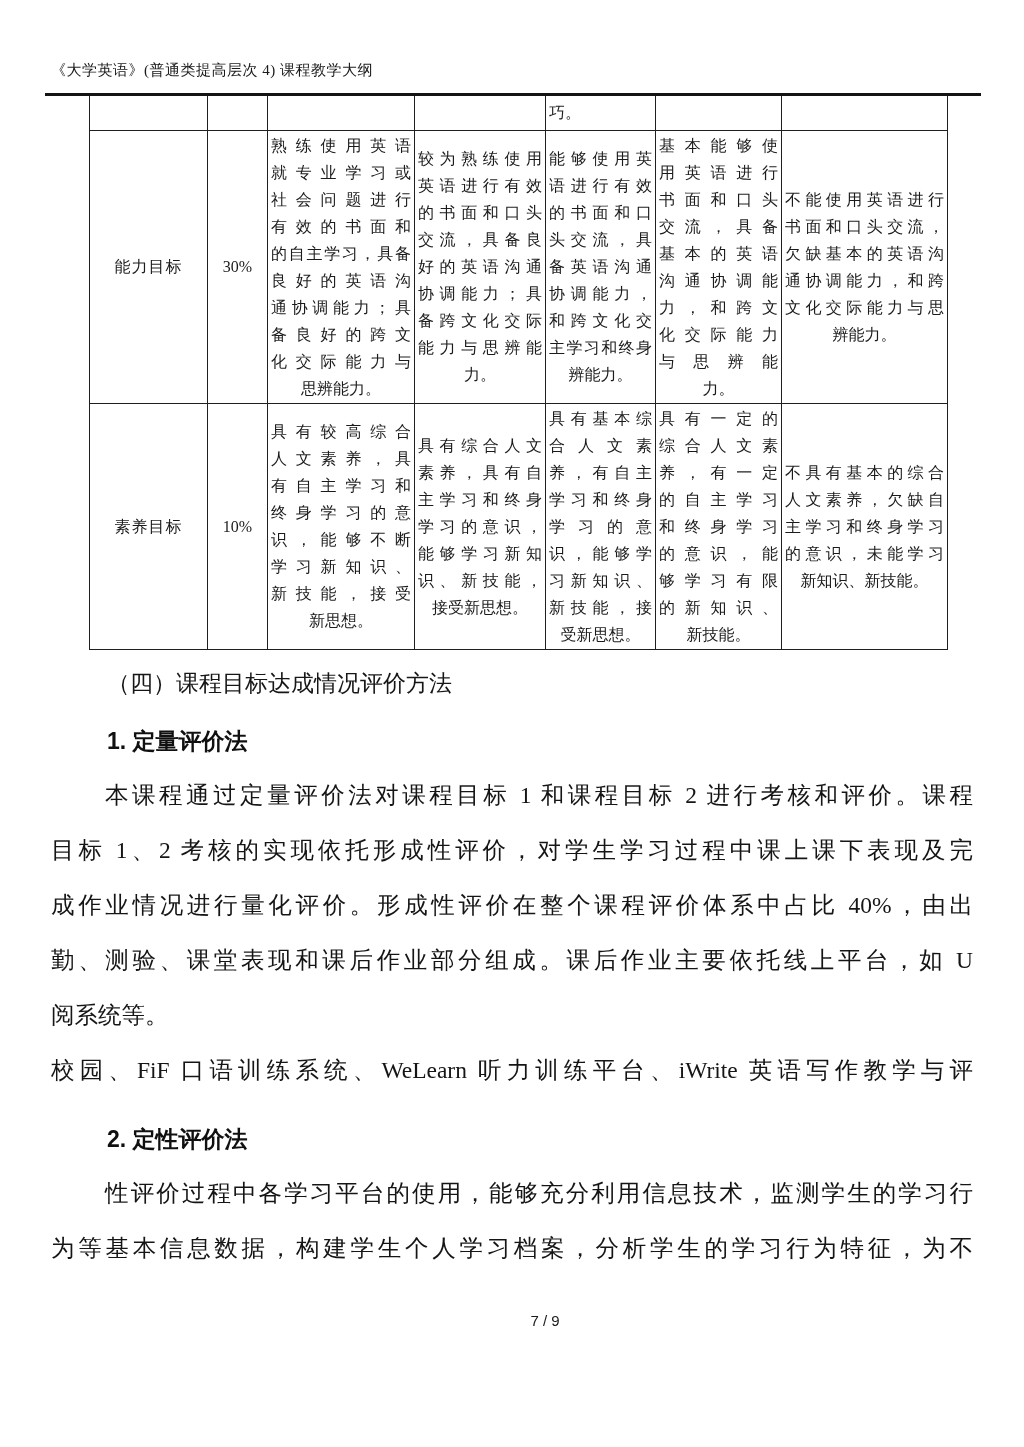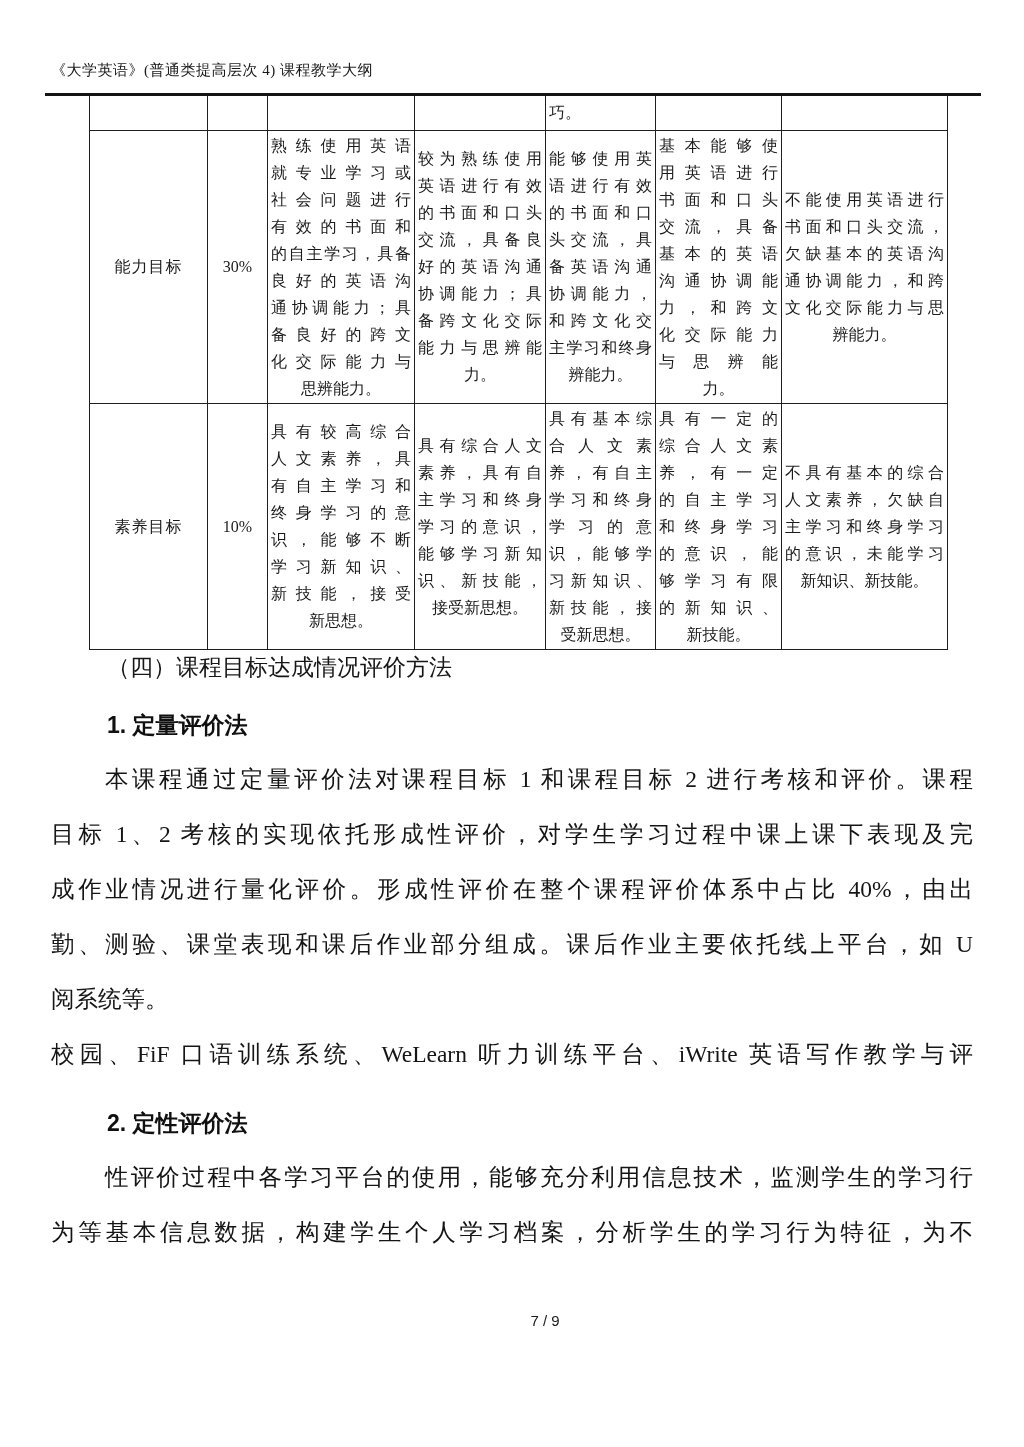--- a/index.html
+++ b/index.html
@@ -51,21 +51,21 @@
   tr.row-capability td { height: 270px; }
   tr.row-competence td { height: 243px; }
   td.label-cell { text-align: center; letter-spacing: 1px; }
   td.weight-cell { text-align: center; font-size: 17px; letter-spacing: 0; }
 
   .jline { text-align: justify; text-align-last: justify; }
   .cell .jlast { text-align: right; text-align-last: center; }
 
   
   .section-heading {
-    margin-top: 1px;
+    margin-top: 17px;
     margin-left: 56px;
     font-size: 23px;
     line-height: 33px;
     color: #161616;
   }
   .sub-title {
     margin-top: 25px;
     margin-left: 56px;
     font-size: 23px;
     line-height: 32px;

